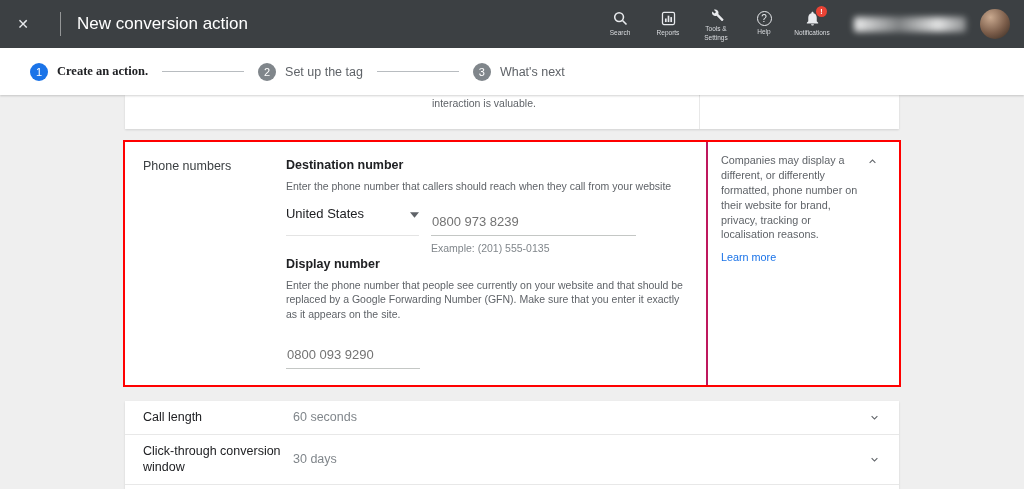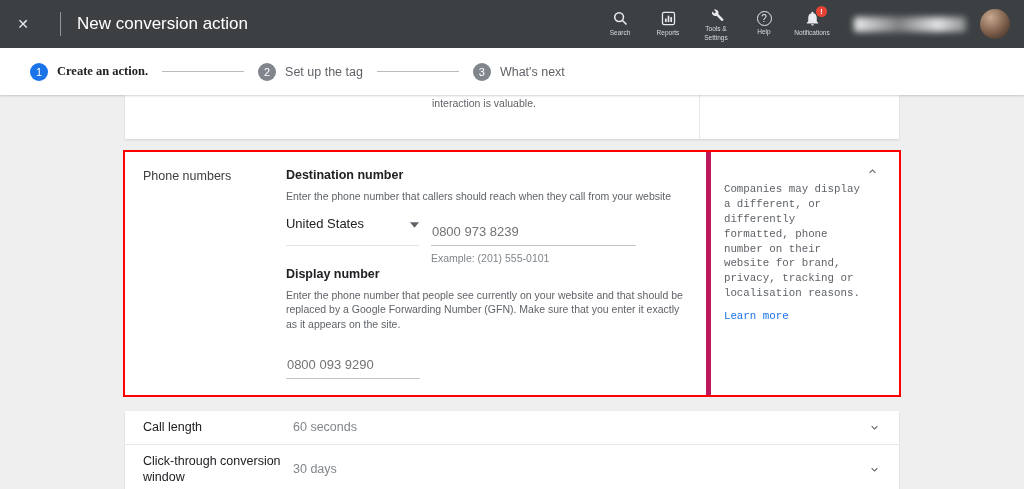--- a/index.html
+++ b/index.html
@@ -34,38 +34,38 @@
   .step.active .step-circle { background: #1a73e8; }
   .step-label { font-size: 12.5px; color: #5f6368; }
   .step.active .step-label { color: #202124; font-weight: 700; font-family: Liberation Serif, serif; }
   .step-connector { width: 82px; border-top: 1px solid #b8bcc0; margin: 0 14px; }
 
   
   .content { position: relative; }
   .page-col { width: 774px; margin: 0 auto; }
   .card { background: #fff; box-shadow: 0 1px 2px rgba(0,0,0,.12); }
 
-  .partial-card { height: 44px; position: relative; }
+  .partial-card { height: 34px; position: relative; }
   .partial-text { position: absolute; left: 307px; top: 2px; font-size: 10.5px; color: #5f6368; }
   .partial-card .v-divider { position: absolute; left: 574px; top: 0; bottom: 0; width: 1px; background: #e8e8e8; }
 
   .annotation { border: 2px solid #ff0000; margin: 11px -2px 0; }
 
   .phone-card { display: flex; position: relative; box-shadow: none; }
   .label-col { width: 168px; padding: 17px 0 8px 18px; font-size: 12.5px; color: #3c4043; }
   .main-col { flex: 1; padding: 13px 20px 16px 0; }
   .main-col h3 { font-size: 12.5px; font-weight: 700; color: #202124; margin: 3px 0 7px; }
   .helper { font-size: 10.5px; color: #5f6368; line-height: 1.35; margin-bottom: 13px; }
   .display-desc { width: 400px; margin-bottom: 26px; }
   .field-row { display: flex; align-items: flex-end; gap: 12px; }
   .select { width: 133px; display: flex; justify-content: space-between; align-items: center; font-size: 13px; color: #202124; padding-bottom: 14px; border-bottom: 1px solid #e4e4e4; cursor: pointer; }
   .underline-input { width: 205px; border: none; border-bottom: 1px solid #c4c7c5; font-family: "Liberation Sans", sans-serif; font-size: 13px; color: #737373; padding: 0 0 6px 1px; background: transparent; outline: none; }
   .example { font-size: 10.5px; color: #80868b; margin: 6px 0 0 145px; }
   .display-input { width: 134px; margin-top: 6px; display: block; }
-  .help-col { width: 200px; border-left: 5px solid #be185d; padding: 30px 36px 14px 13px; font-family: Liberation Mono, monospace; }
+  .help-col { width: 200px; border-left: 2px solid #be185d; padding: 11px 36px 14px 13px; }
   .help-col p { font-size: 10.8px; color: #5f6368; line-height: 1.38; }
   .learn-more { display: inline-block; margin-top: 9px; font-size: 10.8px; color: #1a73e8; text-decoration: none; cursor: pointer; }
   .collapse-btn { position: absolute; top: 13px; right: 20px; background: none; border: none; cursor: pointer; padding: 0; line-height: 0; }
 
   
   .settings-card { margin-top: 14px; }
   .setting-row { display: flex; align-items: center; padding: 8px 18px; border-bottom: 1px solid #e8e8e8; cursor: pointer; }
   .setting-row:last-child { border-bottom: none; }
   .row-label { width: 150px; font-size: 12.5px; color: #202124; line-height: 1.35; }
   .row-value { flex: 1; font-size: 12.5px; color: #80868b; }
@@ -170,21 +170,21 @@
               <div class="select">
                 <span>United States</span>
                 <span>
                   <svg width="9" height="6" viewBox="0 0 10 6">
                       <path d="M0 0l5 6 5-6z" fill="#5f6368"></path>
                     </svg>
                 </span>
               </div>
               <input class="underline-input" type="text" value="0800 973 8239" style="">
             </div>
-            <p class="example">Example: (201) 555-0101</p>
+            <p class="example">Example: (201) 555-0135</p>
 
             <h3>Display number</h3>
             <p class="helper display-desc">Enter the phone number that people see currently on your website and that should be replaced by a Google Forwarding Number (GFN). Make sure that you enter it exactly as it appears on the site.</p>
             <input class="underline-input display-input" type="text" value="0800 093 9290" style="">
           </div>
 
           <aside class="help-col">
             <p>Companies may display a different, or differently formatted, phone number on their website for brand, privacy, tracking or localisation reasons.</p>
             <a class="learn-more" href="#">Learn more</a>
           </aside>

